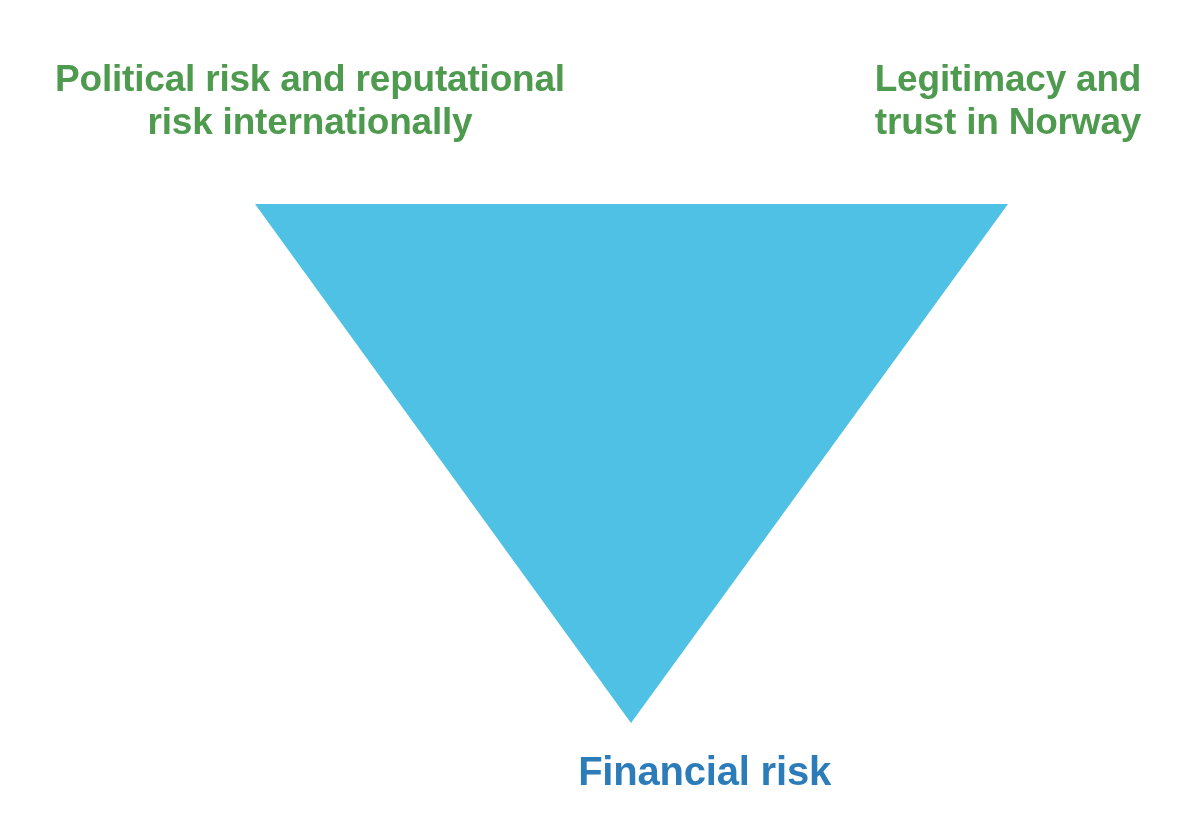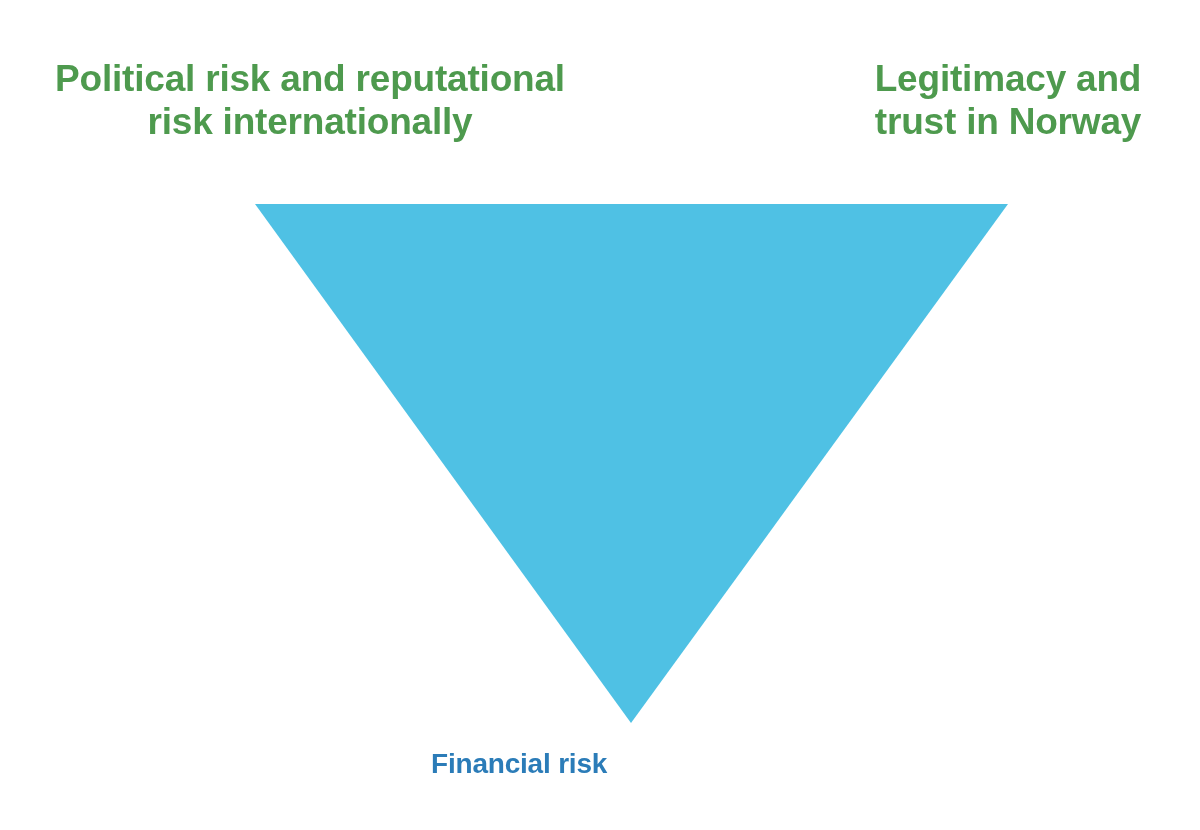--- a/index.html
+++ b/index.html
@@ -56,22 +56,22 @@
     width: 300px;
     text-align: center;
     font-size: 37px;
     color: #4e9a4e;
   }
 
   #label-financial {
     left: 431px;
     top: 748px;
     width: 400px;
-    text-align: left;
-    font-size: 28px;
+    text-align: right;
+    font-size: 40px;
     color: #2b7cb8;
   }
 </style>
 </head>
 <body style="background: rgb(255, 255, 255);">
 
 <div id="canvas" style="background: rgb(255, 255, 255);">
 
   <svg id="triangle-svg" viewBox="0 0 1200 830" xmlns="http://www.w3.org/2000/svg" aria-hidden="true">
     <polygon id="triangle-poly" points="255,204 1008,204 631,723" fill="#4fc1e4" stroke="none"></polygon>

